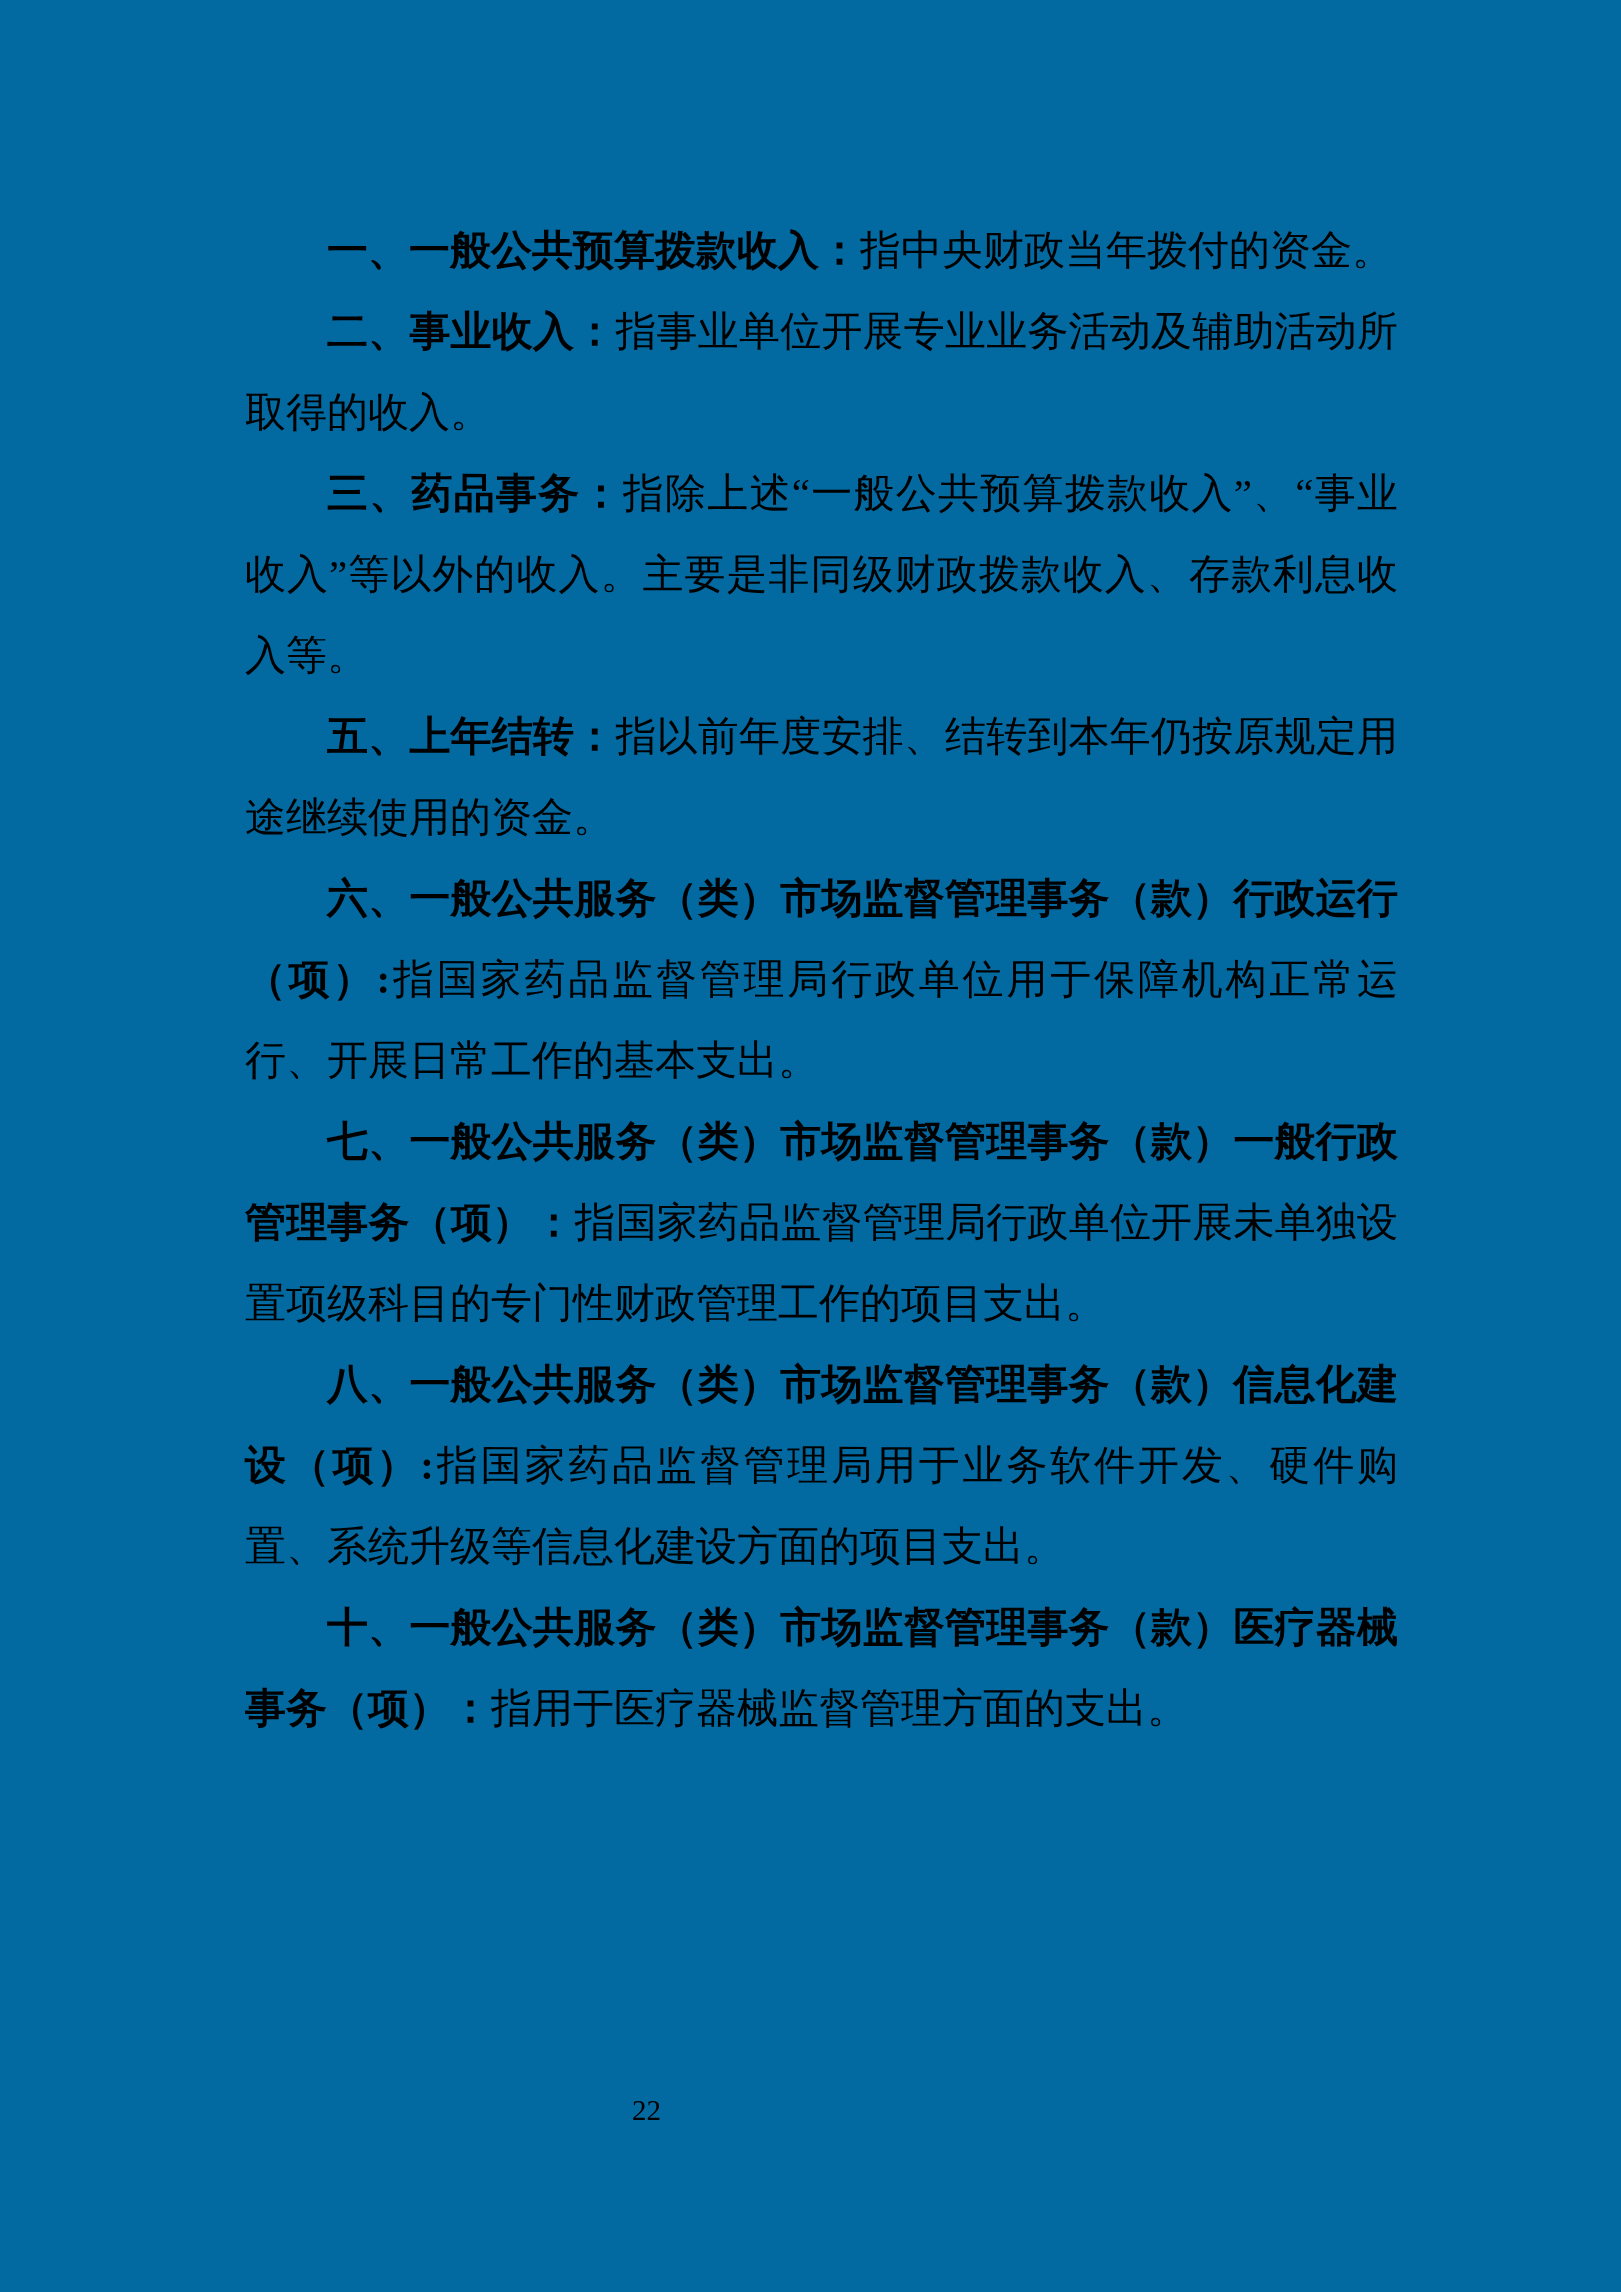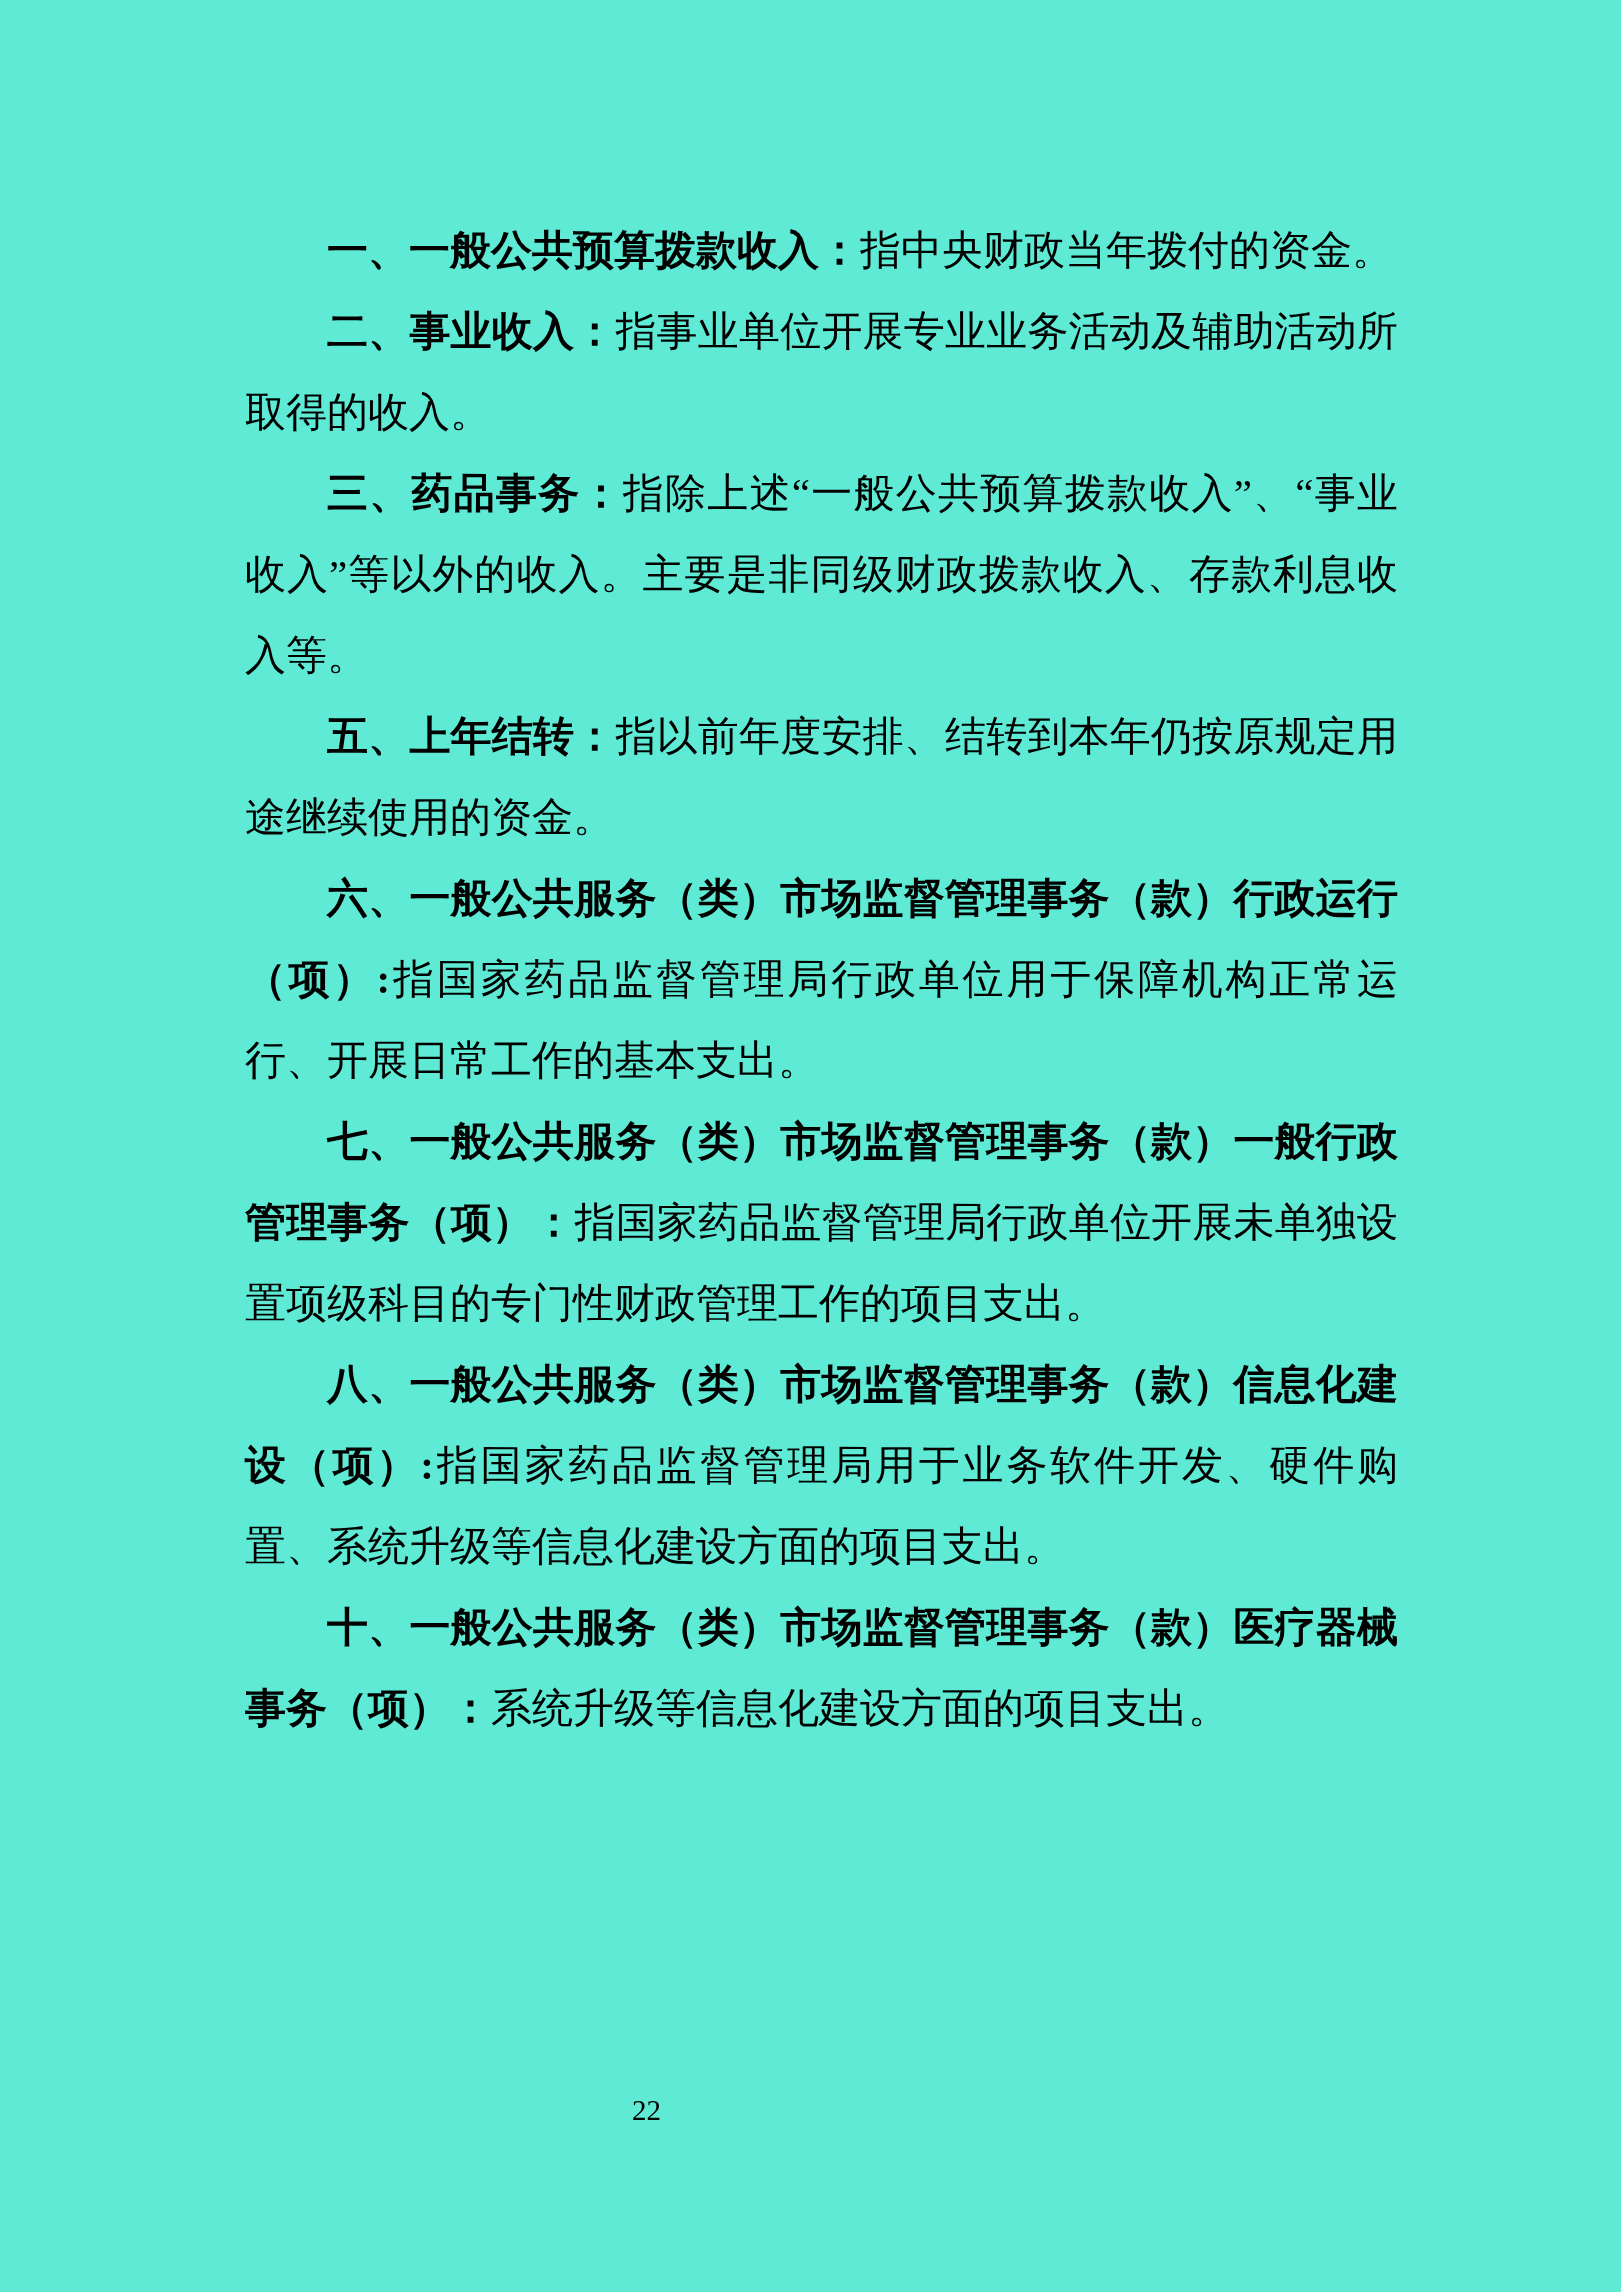--- a/index.html
+++ b/index.html
@@ -11,21 +11,21 @@
     position: relative;
     width: 1621px;
     height: 2293px;
     font-family: "Liberation Serif", "DejaVu Serif", serif;
     color: #000000;
     overflow: hidden;
   }
   .page {
     position: absolute;
     inset: 0;
-    background: #5eead4;
+    background: #0369a1;
   }
   .content {
     position: absolute;
     left: 245px;
     top: 210px;
     width: 1153px;
     font-size: 41px;
     line-height: 81px;
     text-align: justify;
   }
@@ -57,19 +57,19 @@
 <div class="page">
 
   <div class="content" id="content">
       <p><span class="term">一、一般公共预算拨款收入：</span><span class="definition">指中央财政当年拨付的资金。</span></p>
       <p><span class="term">二、事业收入：</span><span class="definition">指事业单位开展专业业务活动及辅助活动所取得的收入。</span></p>
       <p><span class="term">三、药品事务：</span><span class="definition">指除上述“一般公共预算拨款收入”、“事业收入”等以外的收入。主要是非同级财政拨款收入、存款利息收入等。</span></p>
       <p><span class="term">五、上年结转：</span><span class="definition">指以前年度安排、结转到本年仍按原规定用途继续使用的资金。</span></p>
       <p><span class="term">六、一般公共服务（类）市场监督管理事务（款）行政运行（项）:</span><span class="definition">指国家药品监督管理局行政单位用于保障机构正常运行、开展日常工作的基本支出。</span></p>
       <p><span class="term">七、一般公共服务（类）市场监督管理事务（款）一般行政管理事务（项）：</span><span class="definition">指国家药品监督管理局行政单位开展未单独设置项级科目的专门性财政管理工作的项目支出。</span></p>
       <p><span class="term">八、一般公共服务（类）市场监督管理事务（款）信息化建设（项）:</span><span class="definition">指国家药品监督管理局用于业务软件开发、硬件购置、系统升级等信息化建设方面的项目支出。</span></p>
-      <p><span class="term">十、一般公共服务（类）市场监督管理事务（款）医疗器械事务（项）：</span><span class="definition">系统升级等信息化建设方面的项目支出。</span></p>
+      <p><span class="term">十、一般公共服务（类）市场监督管理事务（款）医疗器械事务（项）：</span><span class="definition">指用于医疗器械监督管理方面的支出。</span></p>
     </div>
 
   <div class="footer">22</div>
 
 </div>
 
 
 </body></html>

